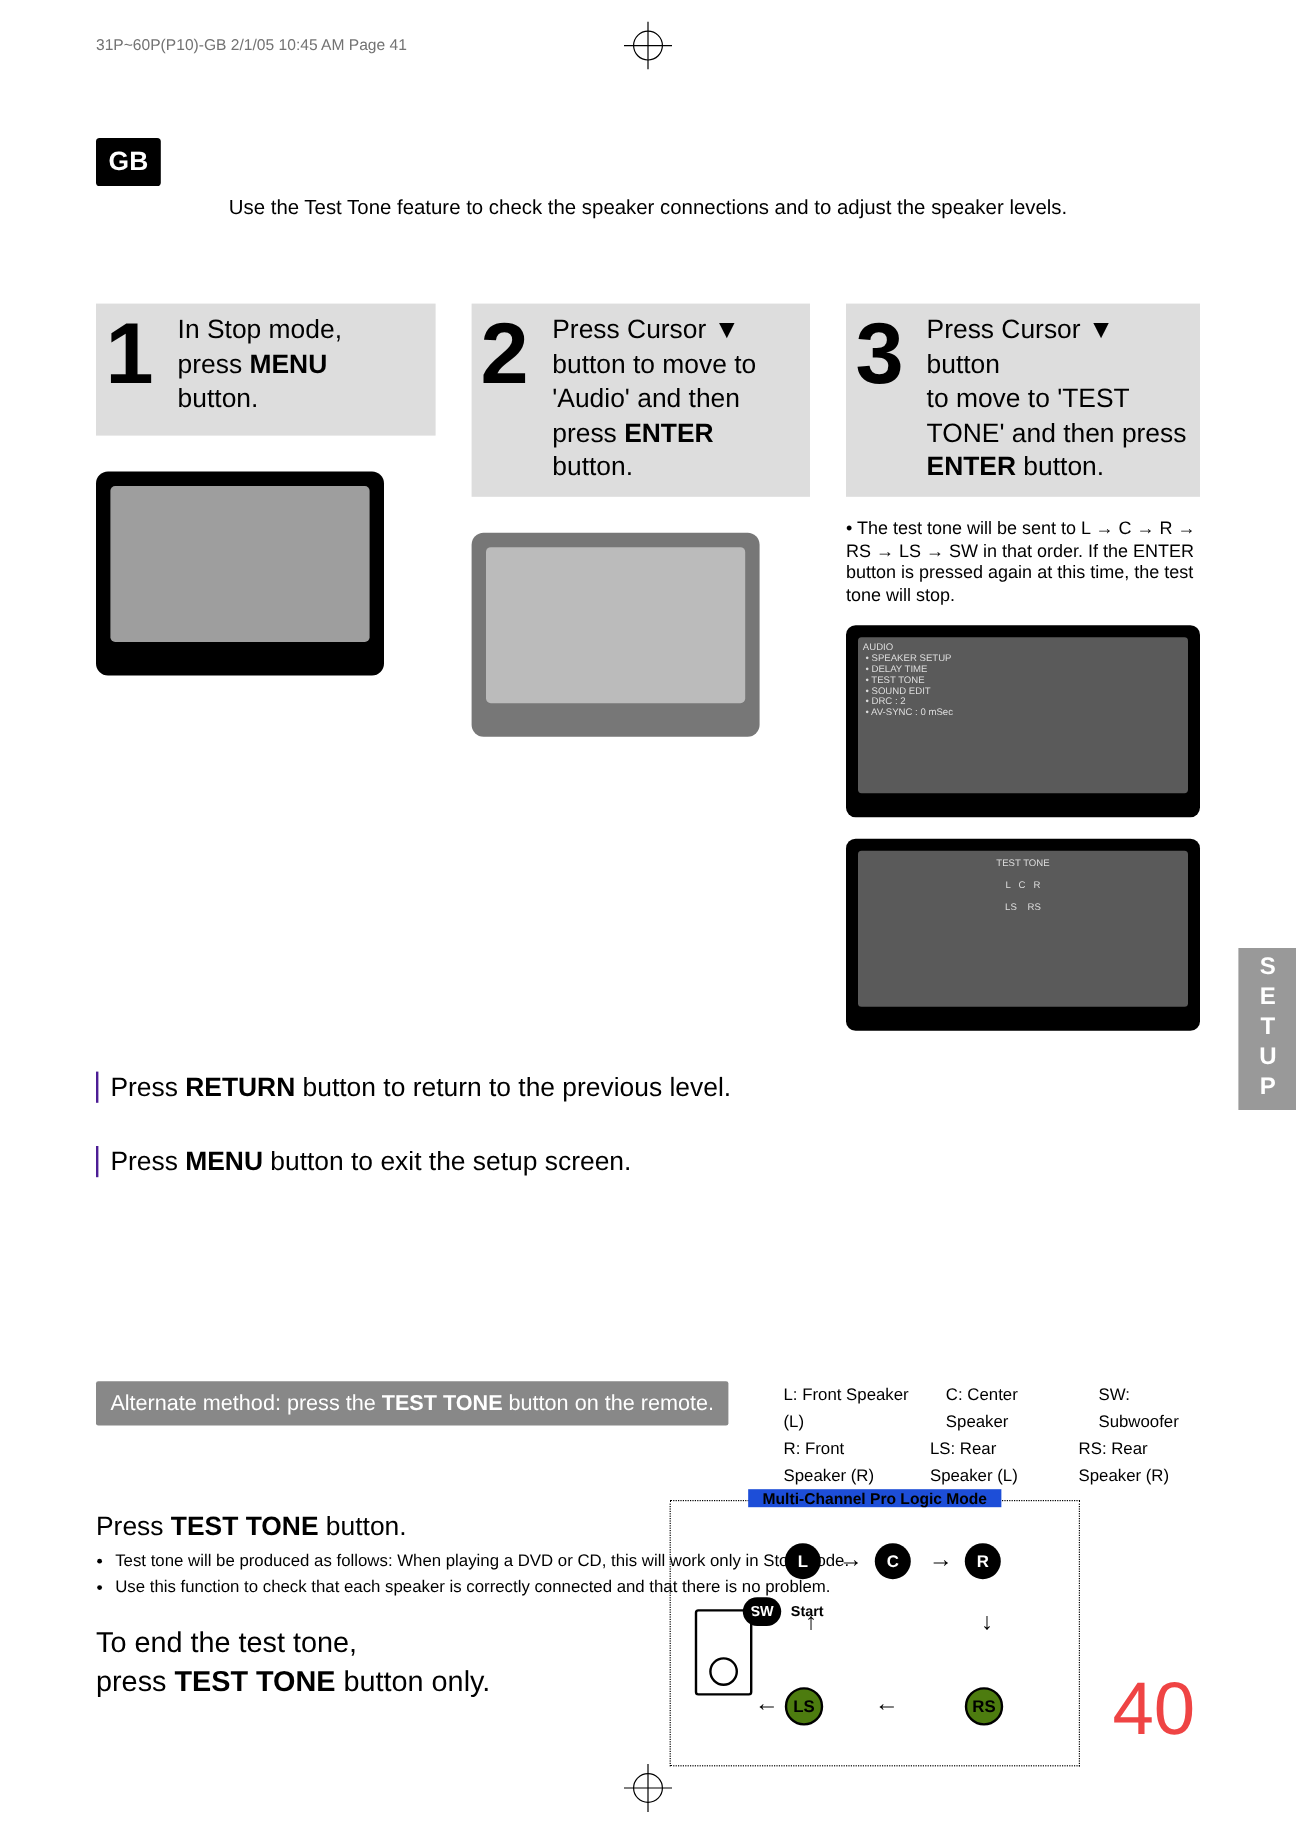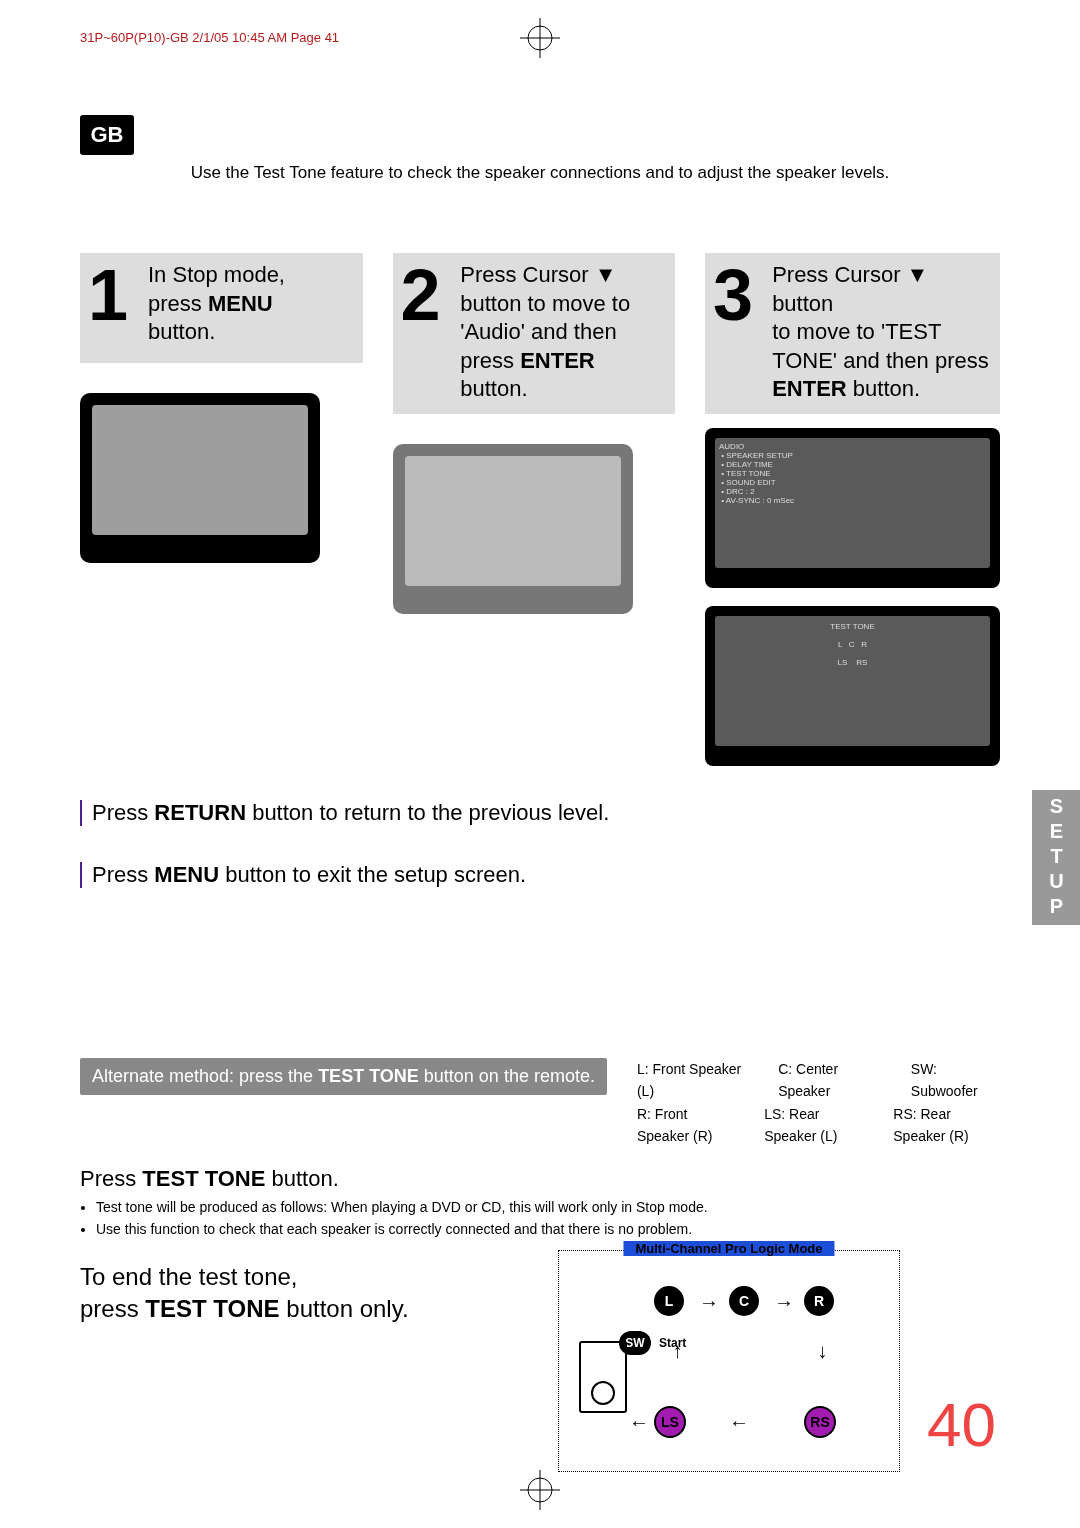--- a/index.html
+++ b/index.html
@@ -12,21 +12,21 @@
     color: #000;
   }
   .page {
     position: relative;
     padding: 30px 80px 40px 80px;
     box-sizing: border-box;
     height: 100%;
   }
   .header-line {
     font-size: 13px;
-    color: #b91c1c;
+    color: #737373;
   }
   .crop-top, .crop-bottom {
     position: absolute;
     left: 50%;
     transform: translateX(-50%);
   }
   .crop-top { top: 18px; }
   .crop-bottom { bottom: 18px; }
   .crop-top svg, .crop-bottom svg { display:block; }
   .title-row {
@@ -156,21 +156,21 @@
     letter-spacing: 3px;
     display: flex;
     align-items: center;
     justify-content: center;
   }
   .alt-section {
     margin-top: 170px;
   }
   .alt-row1 {
     display: flex;
-    gap: 30px;
+    gap: 46px;
     align-items: flex-start;
   }
   .alt-box {
     background: #888;
     color: #fff;
     font-size: 18px;
     padding: 8px 12px;
     border-radius: 2px;
   }
   .speaker-legend {
@@ -218,21 +218,21 @@
     position: absolute;
     width: 30px; height: 30px;
     background: #000;
     color: #fff;
     border-radius: 50%;
     display:flex; align-items:center; justify-content:center;
     font-size: 14px;
     font-weight: bold;
   }
   .node.white {
-    background: #a21caf;
+    background: #4d7c0f;
     color: #000;
     border: 2px solid #000;
     width: 28px; height: 28px;
   }
   .start-label {
     position: absolute;
     font-size: 12px;
     font-weight: bold;
   }
   .arrow {
@@ -317,20 +317,21 @@
     <div class="step">
       <div class="step-head">
         <div class="step-num">3</div>
         <div class="step-text">
           <span>Press Cursor ▼ button</span><br>
           <span>to move to 'TEST</span><br>
           <span>TONE' and then press</span><br>
           <b>ENTER</b><span> button.</span>
         </div>
       </div>
+      <div class="step3-sub">• The test tone will be sent to L → C → R → RS → LS → SW in that order. If the ENTER button is pressed again at this time, the test tone will stop.</div>
       <div class="tv-mini">
           <div class="tv-mini-screen">AUDIO<br>&nbsp;• SPEAKER SETUP<br>&nbsp;• DELAY TIME<br>&nbsp;• TEST TONE<br>&nbsp;• SOUND EDIT<br>&nbsp;• DRC : 2<br>&nbsp;• AV-SYNC : 0 mSec</div>
         </div>
       <div class="tv-mini">
           <div class="tv-mini-screen" style="text-align:center;padding-top:6px;">TEST TONE<br><br>L &nbsp; C &nbsp; R<br><br>LS &nbsp;&nbsp; RS</div>
         </div>
     </div>
   </div>
 
   <div class="return-block">

